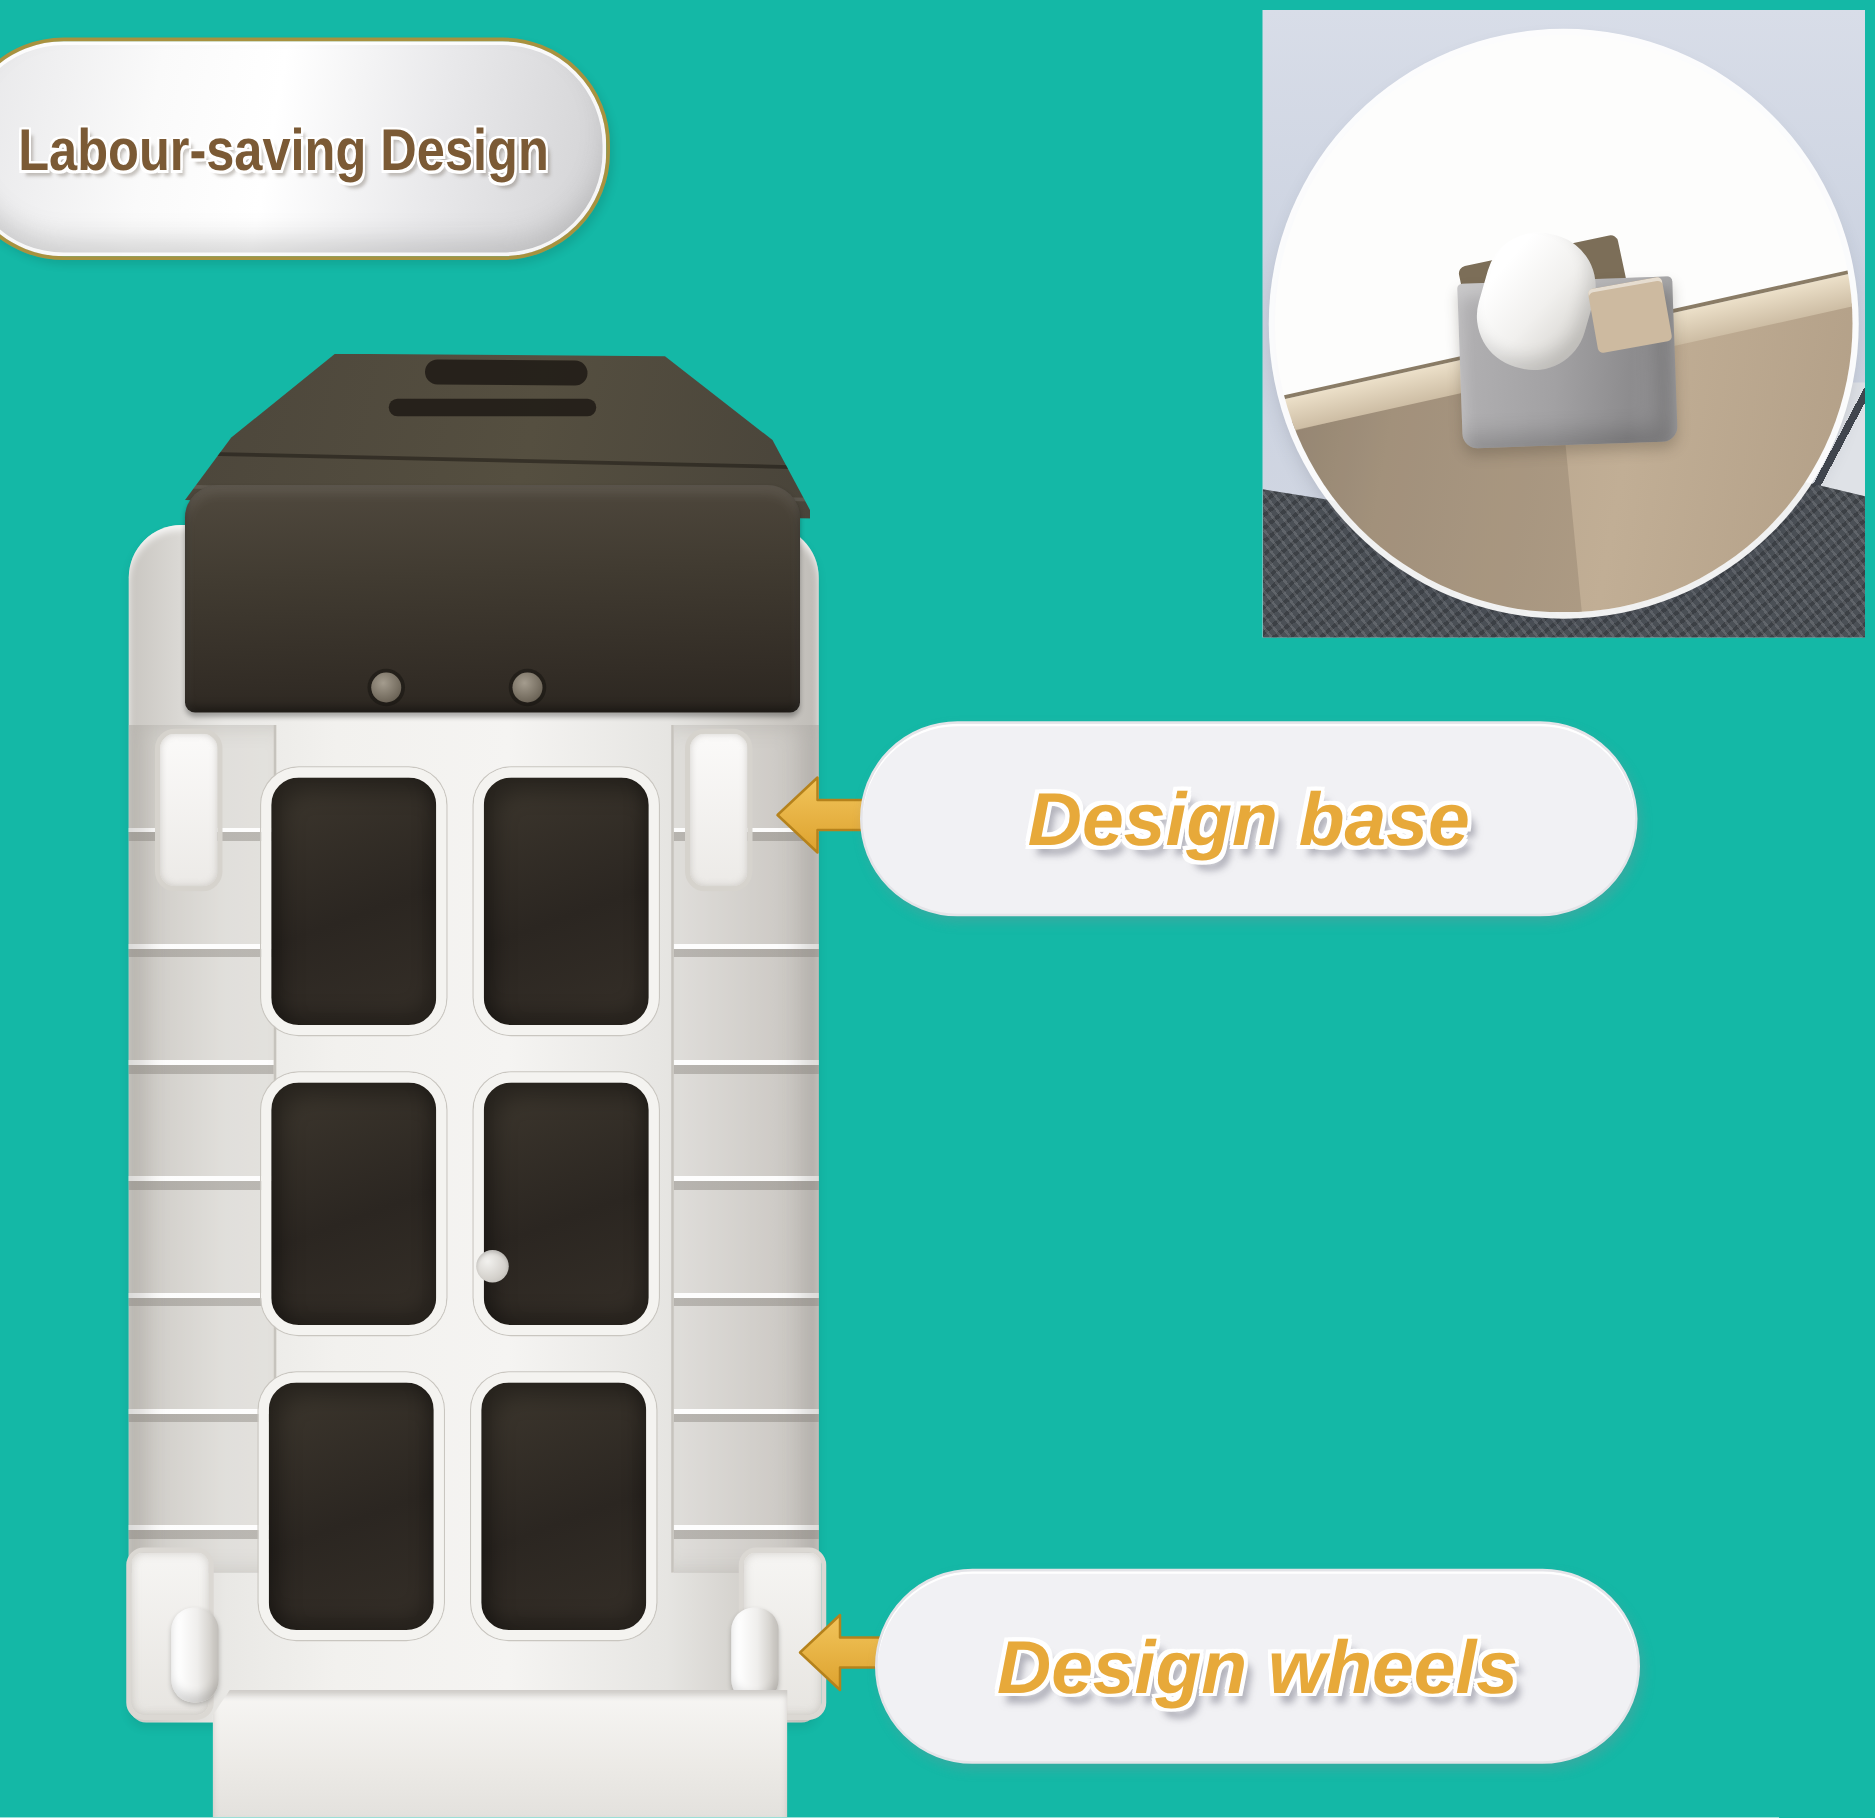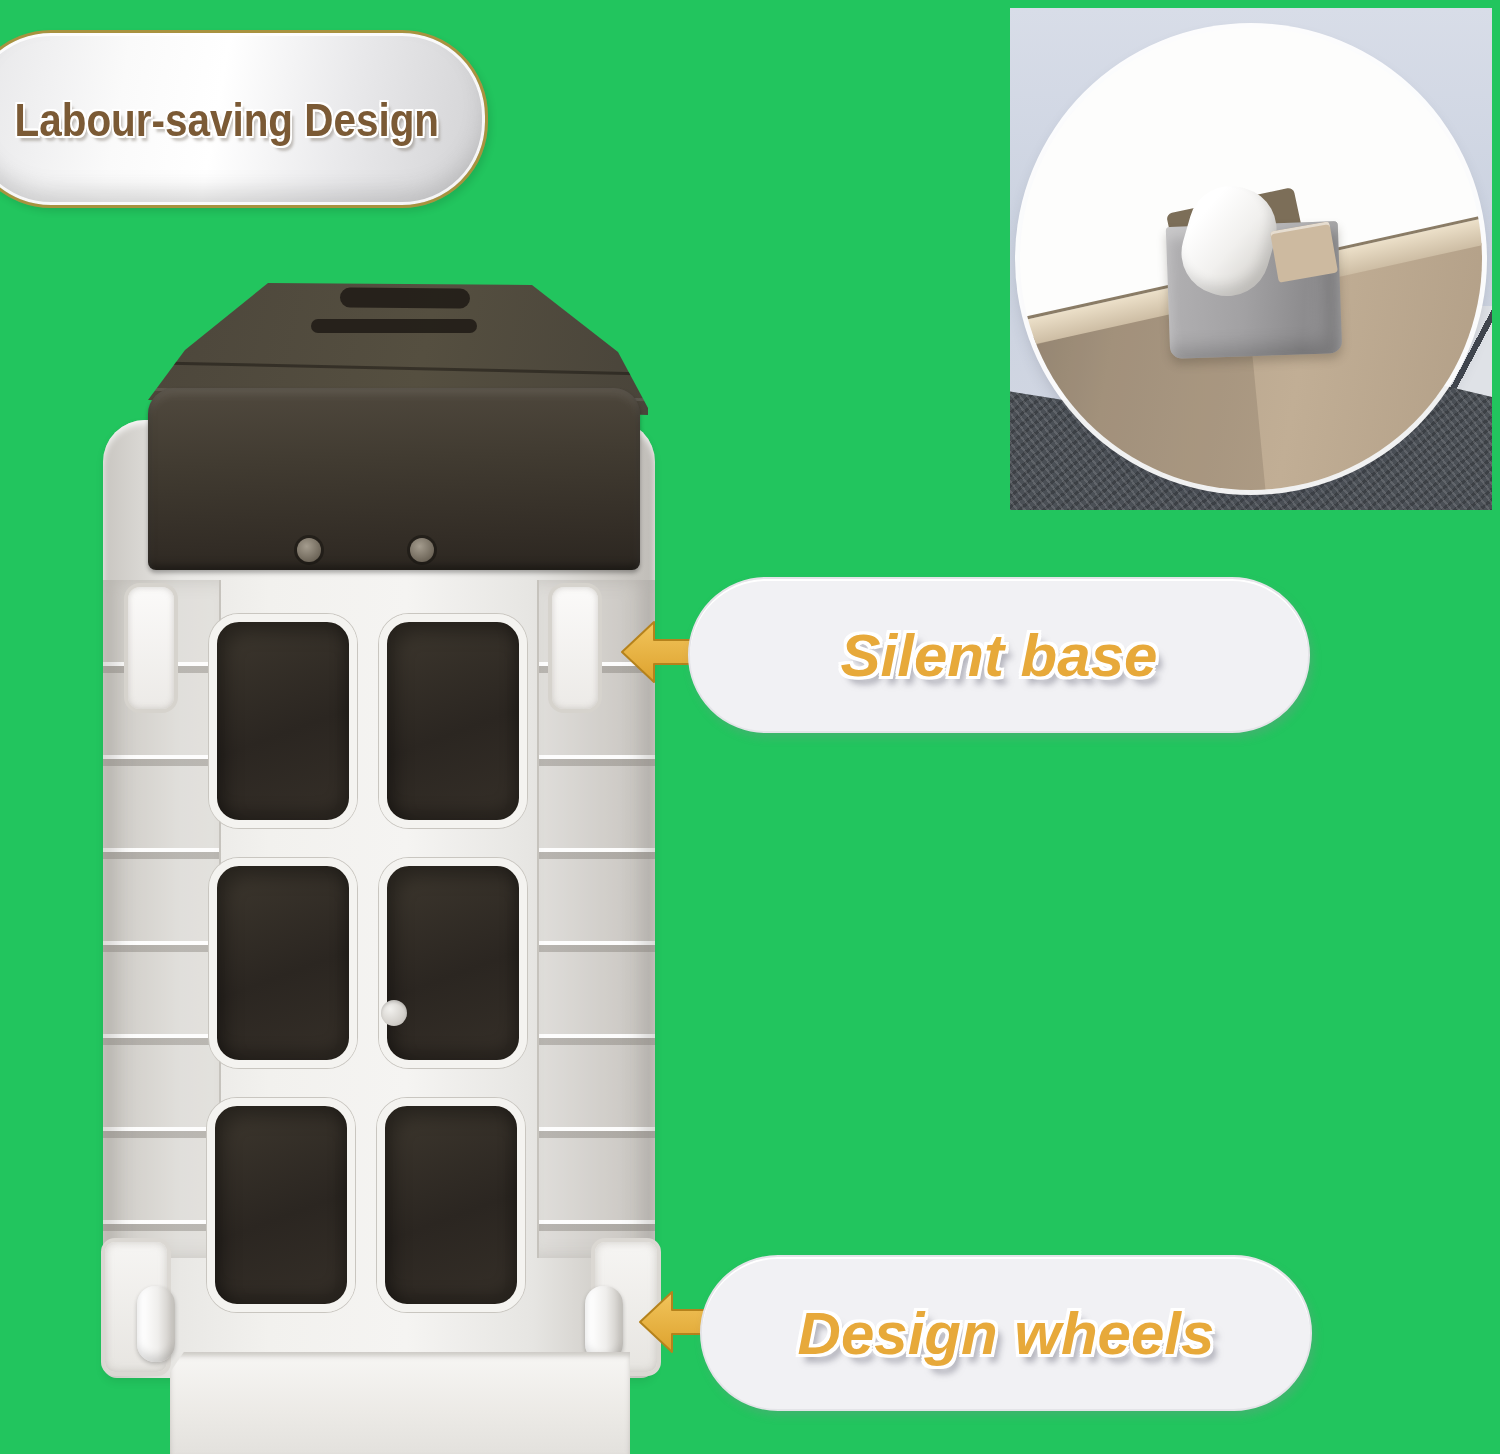--- a/index.html
+++ b/index.html
@@ -1,17 +1,17 @@
 <!DOCTYPE html>
 <html><head>
 <meta charset="utf-8">
 <style>
   html,body { margin:0; padding:0; background:#ffffff; }
   .canvas {
-    position:relative; width:1500px; height:1454px; background:#22c55e;
+    position:relative; width:1500px; height:1454px; background:#14b8a6;
     overflow:hidden; font-family:"Liberation Sans", sans-serif;
   }
 
   
   .badge {
     position:absolute; left:-35px; top:30px; width:517px; height:172px;
     border-radius:86px; border:3px solid #a8923f;
     background:linear-gradient(100deg,#e6e6e8 0%,#fafafa 30%,#ffffff 48%,#e9e9eb 72%,#d2d2d4 100%);
     box-shadow: inset 0 0 0 3px rgba(255,255,255,.85), inset 0 -14px 20px rgba(120,120,120,.28), 3px 4px 7px rgba(0,0,0,.10);
     display:flex; align-items:center; justify-content:center;
@@ -249,21 +249,21 @@
   <svg id="arrow-fixed" class="arrow-svg" width="80" height="72" viewBox="0 0 80 72">
     <defs>
       <linearGradient id="gold1" x1="0" y1="0" x2="0" y2="1">
         <stop offset="0" stop-color="#f2c55c"></stop>
           <stop offset="1" stop-color="#dda22e"></stop>
       </linearGradient>
     </defs>
     <polygon points="2,36 34,6 34,24 78,24 78,48 34,48 34,66" fill="url(#gold1)" stroke="#b5821c" stroke-width="2" stroke-linejoin="round"></polygon>
   </svg>
   <div id="pill-fixed" class="pill">
-    <span class="pill-text">Silent base</span>
+    <span class="pill-text">Design base</span>
   </div>
 
   <svg id="arrow-silent" class="arrow-svg" width="80" height="72" viewBox="0 0 80 72">
     <defs>
       <linearGradient id="gold2" x1="0" y1="0" x2="0" y2="1">
         <stop offset="0" stop-color="#f2c55c"></stop>
           <stop offset="1" stop-color="#dda22e"></stop>
       </linearGradient>
     </defs>
     <polygon points="2,36 34,6 34,24 78,24 78,48 34,48 34,66" fill="url(#gold2)" stroke="#b5821c" stroke-width="2" stroke-linejoin="round"></polygon>

